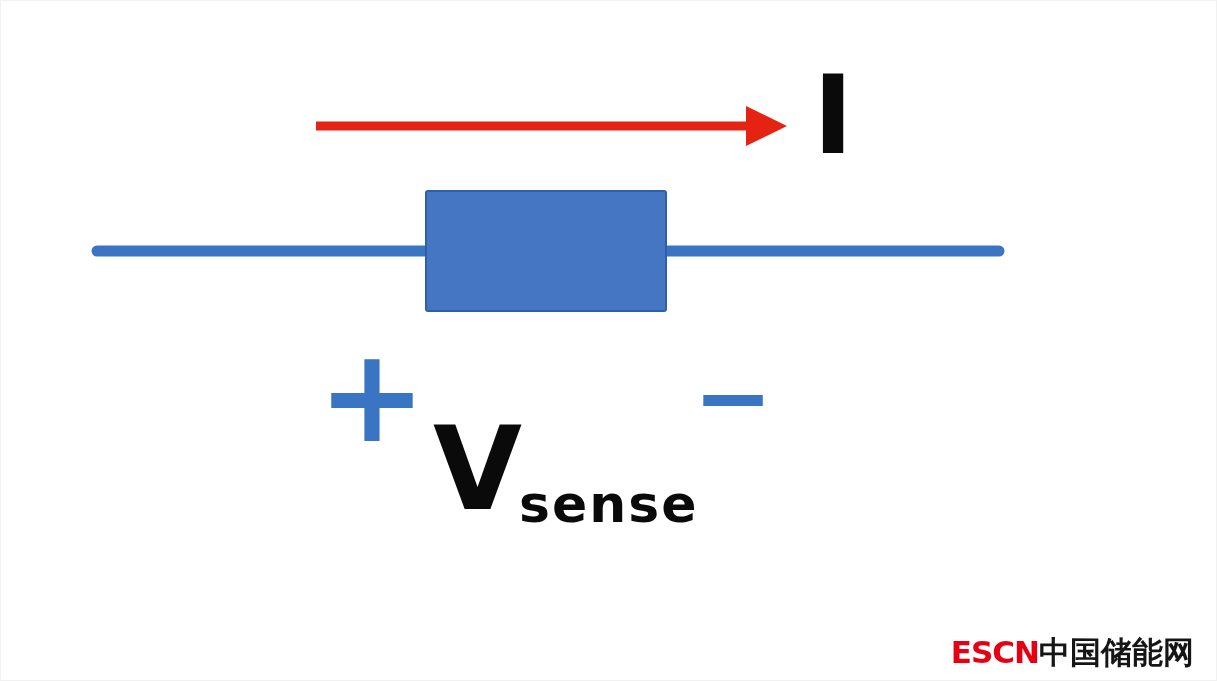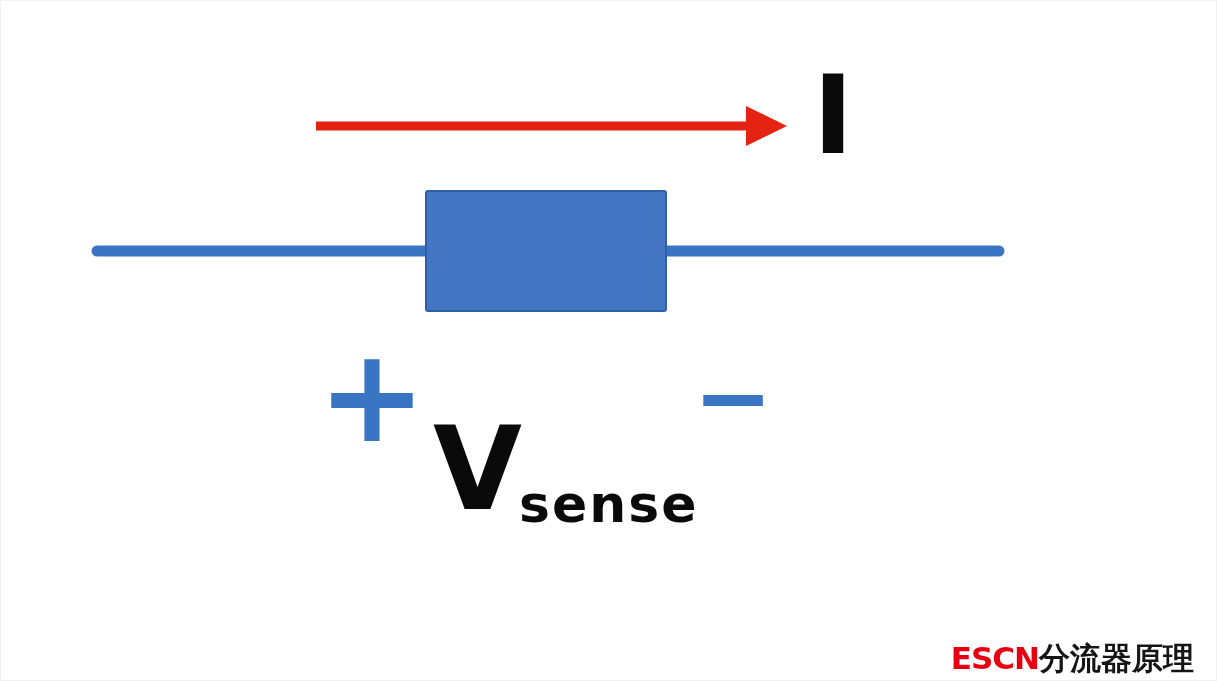--- a/index.html
+++ b/index.html
@@ -40,21 +40,20 @@
   .logo {
     position: absolute;
     right: 22px;
     top: 636px;
     display: flex;
     align-items: baseline;
     white-space: nowrap;
     font-weight: 800;
     font-size: 31px;
     line-height: 1;
-    margin-top: 6px;
   }
   .logo-abbr {
     color: #e60012;
     letter-spacing: -1px;
   }
   .logo-name {
     color: #151515;
     letter-spacing: 0px;
   }
 </style>
@@ -80,16 +79,16 @@
     <text x="732" y="429" font-size="95" text-anchor="middle" class="svg-label" fill="#3a75c4">−</text>
 
     <text x="432" y="508" font-size="115" class="svg-label" fill="#0a0a0a">V</text>
 
     <text x="518" y="521" font-size="52" letter-spacing="2" class="svg-label" fill="#0a0a0a">sense</text>
   </svg>
 
 
   <div class="logo">
     <span class="logo-abbr">ESCN</span>
-    <span class="logo-name">分流器原理</span>
+    <span class="logo-name">中国储能网</span>
   </div>
 
 </div>
 
 </body></html>

